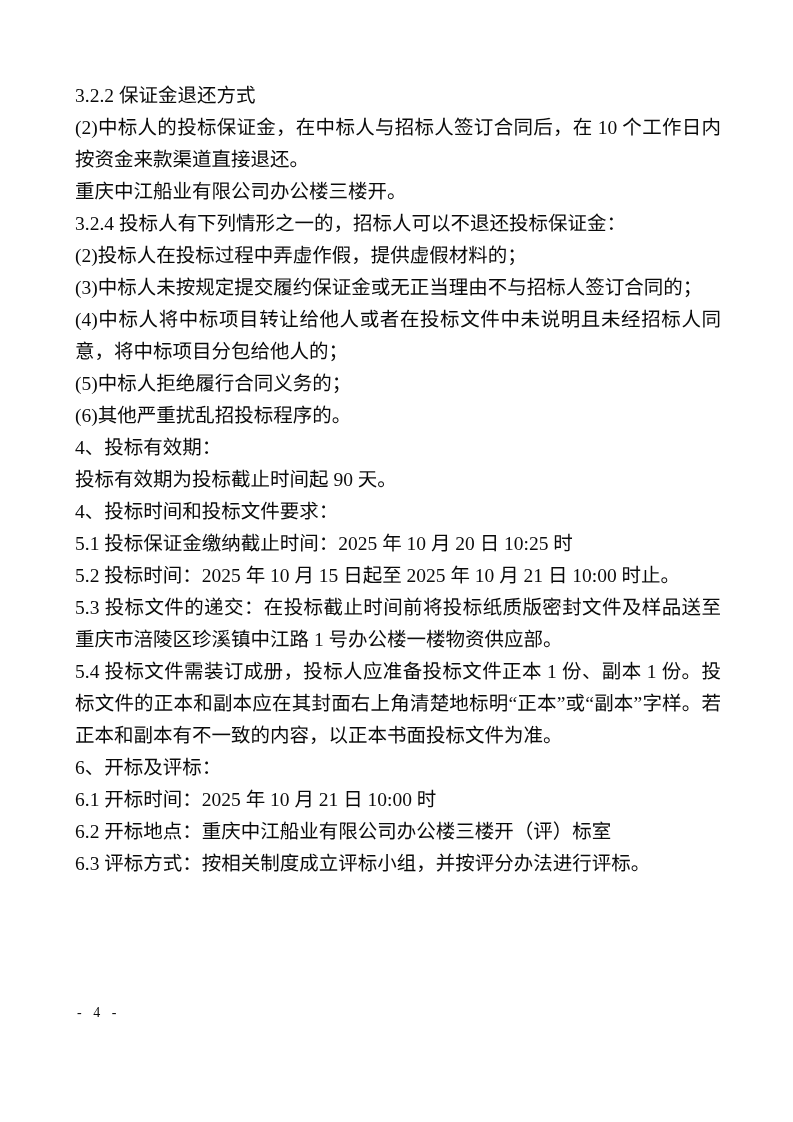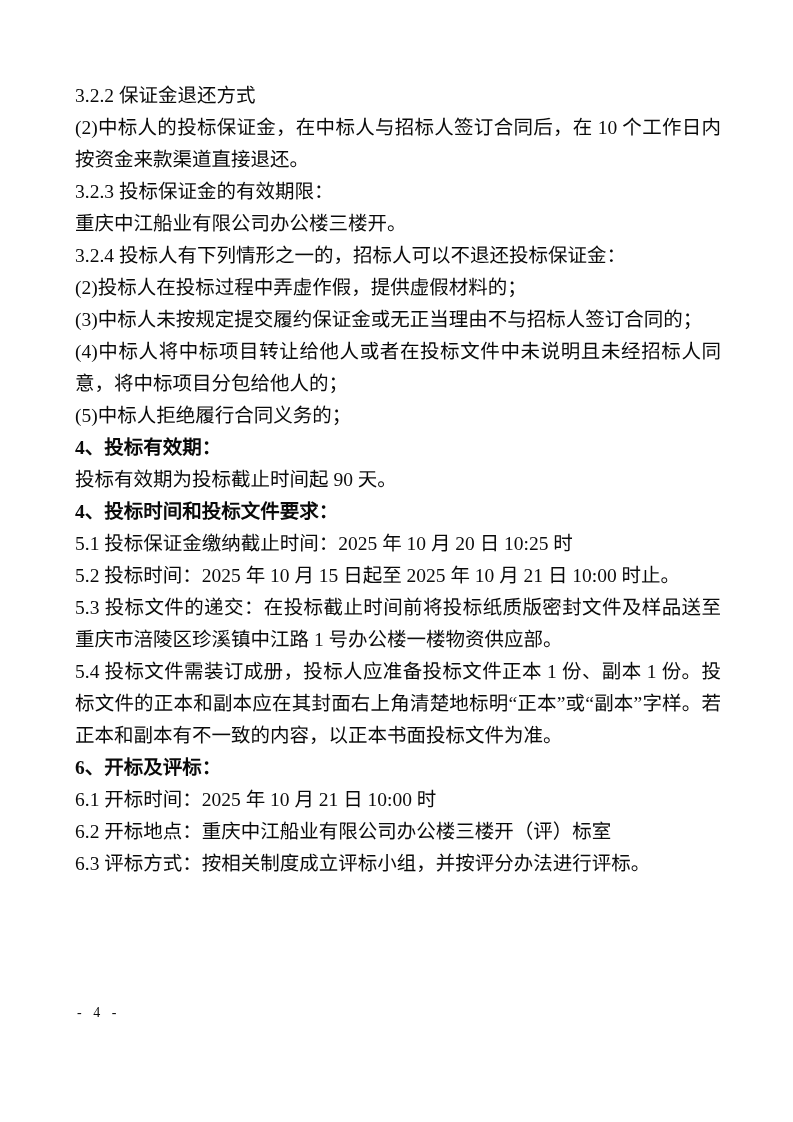--- a/index.html
+++ b/index.html
@@ -26,46 +26,46 @@
   .doc-line {
     margin: 0;
     padding: 0;
     font-size: 19.5px;
     line-height: 32px;
     text-align: justify;
     text-justify: inter-character;
     word-break: break-all;
   }
   .doc-line.bold {
-    font-weight: 700;
+    font-weight: 400;
   }
   .page-footer {
     position: absolute;
     left: 77px;
     top: 1004px;
     font-size: 14px;
     line-height: 18px;
     letter-spacing: 4px;
     color: #0a0a0a;
   }
 </style>
 </head>
 <body>
 
 <div class="page">
   <div class="content">
     <p class="doc-line">3.2.2 保证金退还方式</p>
     <p class="doc-line">(2)中标人的投标保证金，在中标人与招标人签订合同后，在 10 个工作日内按资金来款渠道直接退还。</p>
-    <p class="doc-line">3.2.3 投标保证金的有效期限：</p>
     <p class="doc-line">重庆中江船业有限公司办公楼三楼开。</p>
     <p class="doc-line">3.2.4 投标人有下列情形之一的，招标人可以不退还投标保证金：</p>
     <p class="doc-line">(2)投标人在投标过程中弄虚作假，提供虚假材料的；</p>
     <p class="doc-line">(3)中标人未按规定提交履约保证金或无正当理由不与招标人签订合同的；</p>
     <p class="doc-line">(4)中标人将中标项目转让给他人或者在投标文件中未说明且未经招标人同意，将中标项目分包给他人的；</p>
     <p class="doc-line">(5)中标人拒绝履行合同义务的；</p>
+    <p class="doc-line">(6)其他严重扰乱招投标程序的。</p>
     <p class="doc-line bold">4、投标有效期：</p>
     <p class="doc-line">投标有效期为投标截止时间起 90 天。</p>
     <p class="doc-line bold">4、投标时间和投标文件要求：</p>
     <p class="doc-line">5.1 投标保证金缴纳截止时间：2025 年 10 月 20 日 10:25 时</p>
     <p class="doc-line">5.2 投标时间：2025 年 10 月 15 日起至 2025 年 10 月 21 日 10:00 时止。</p>
     <p class="doc-line">5.3 投标文件的递交：在投标截止时间前将投标纸质版密封文件及样品送至重庆市涪陵区珍溪镇中江路 1 号办公楼一楼物资供应部。</p>
     <p class="doc-line">5.4 投标文件需装订成册，投标人应准备投标文件正本 1 份、副本 1 份。投标文件的正本和副本应在其封面右上角清楚地标明“正本”或“副本”字样。若正本和副本有不一致的内容，以正本书面投标文件为准。</p>
     <p class="doc-line bold">6、开标及评标：</p>
     <p class="doc-line">6.1 开标时间：2025 年 10 月 21 日 10:00 时</p>
     <p class="doc-line">6.2 开标地点：重庆中江船业有限公司办公楼三楼开（评）标室</p>

